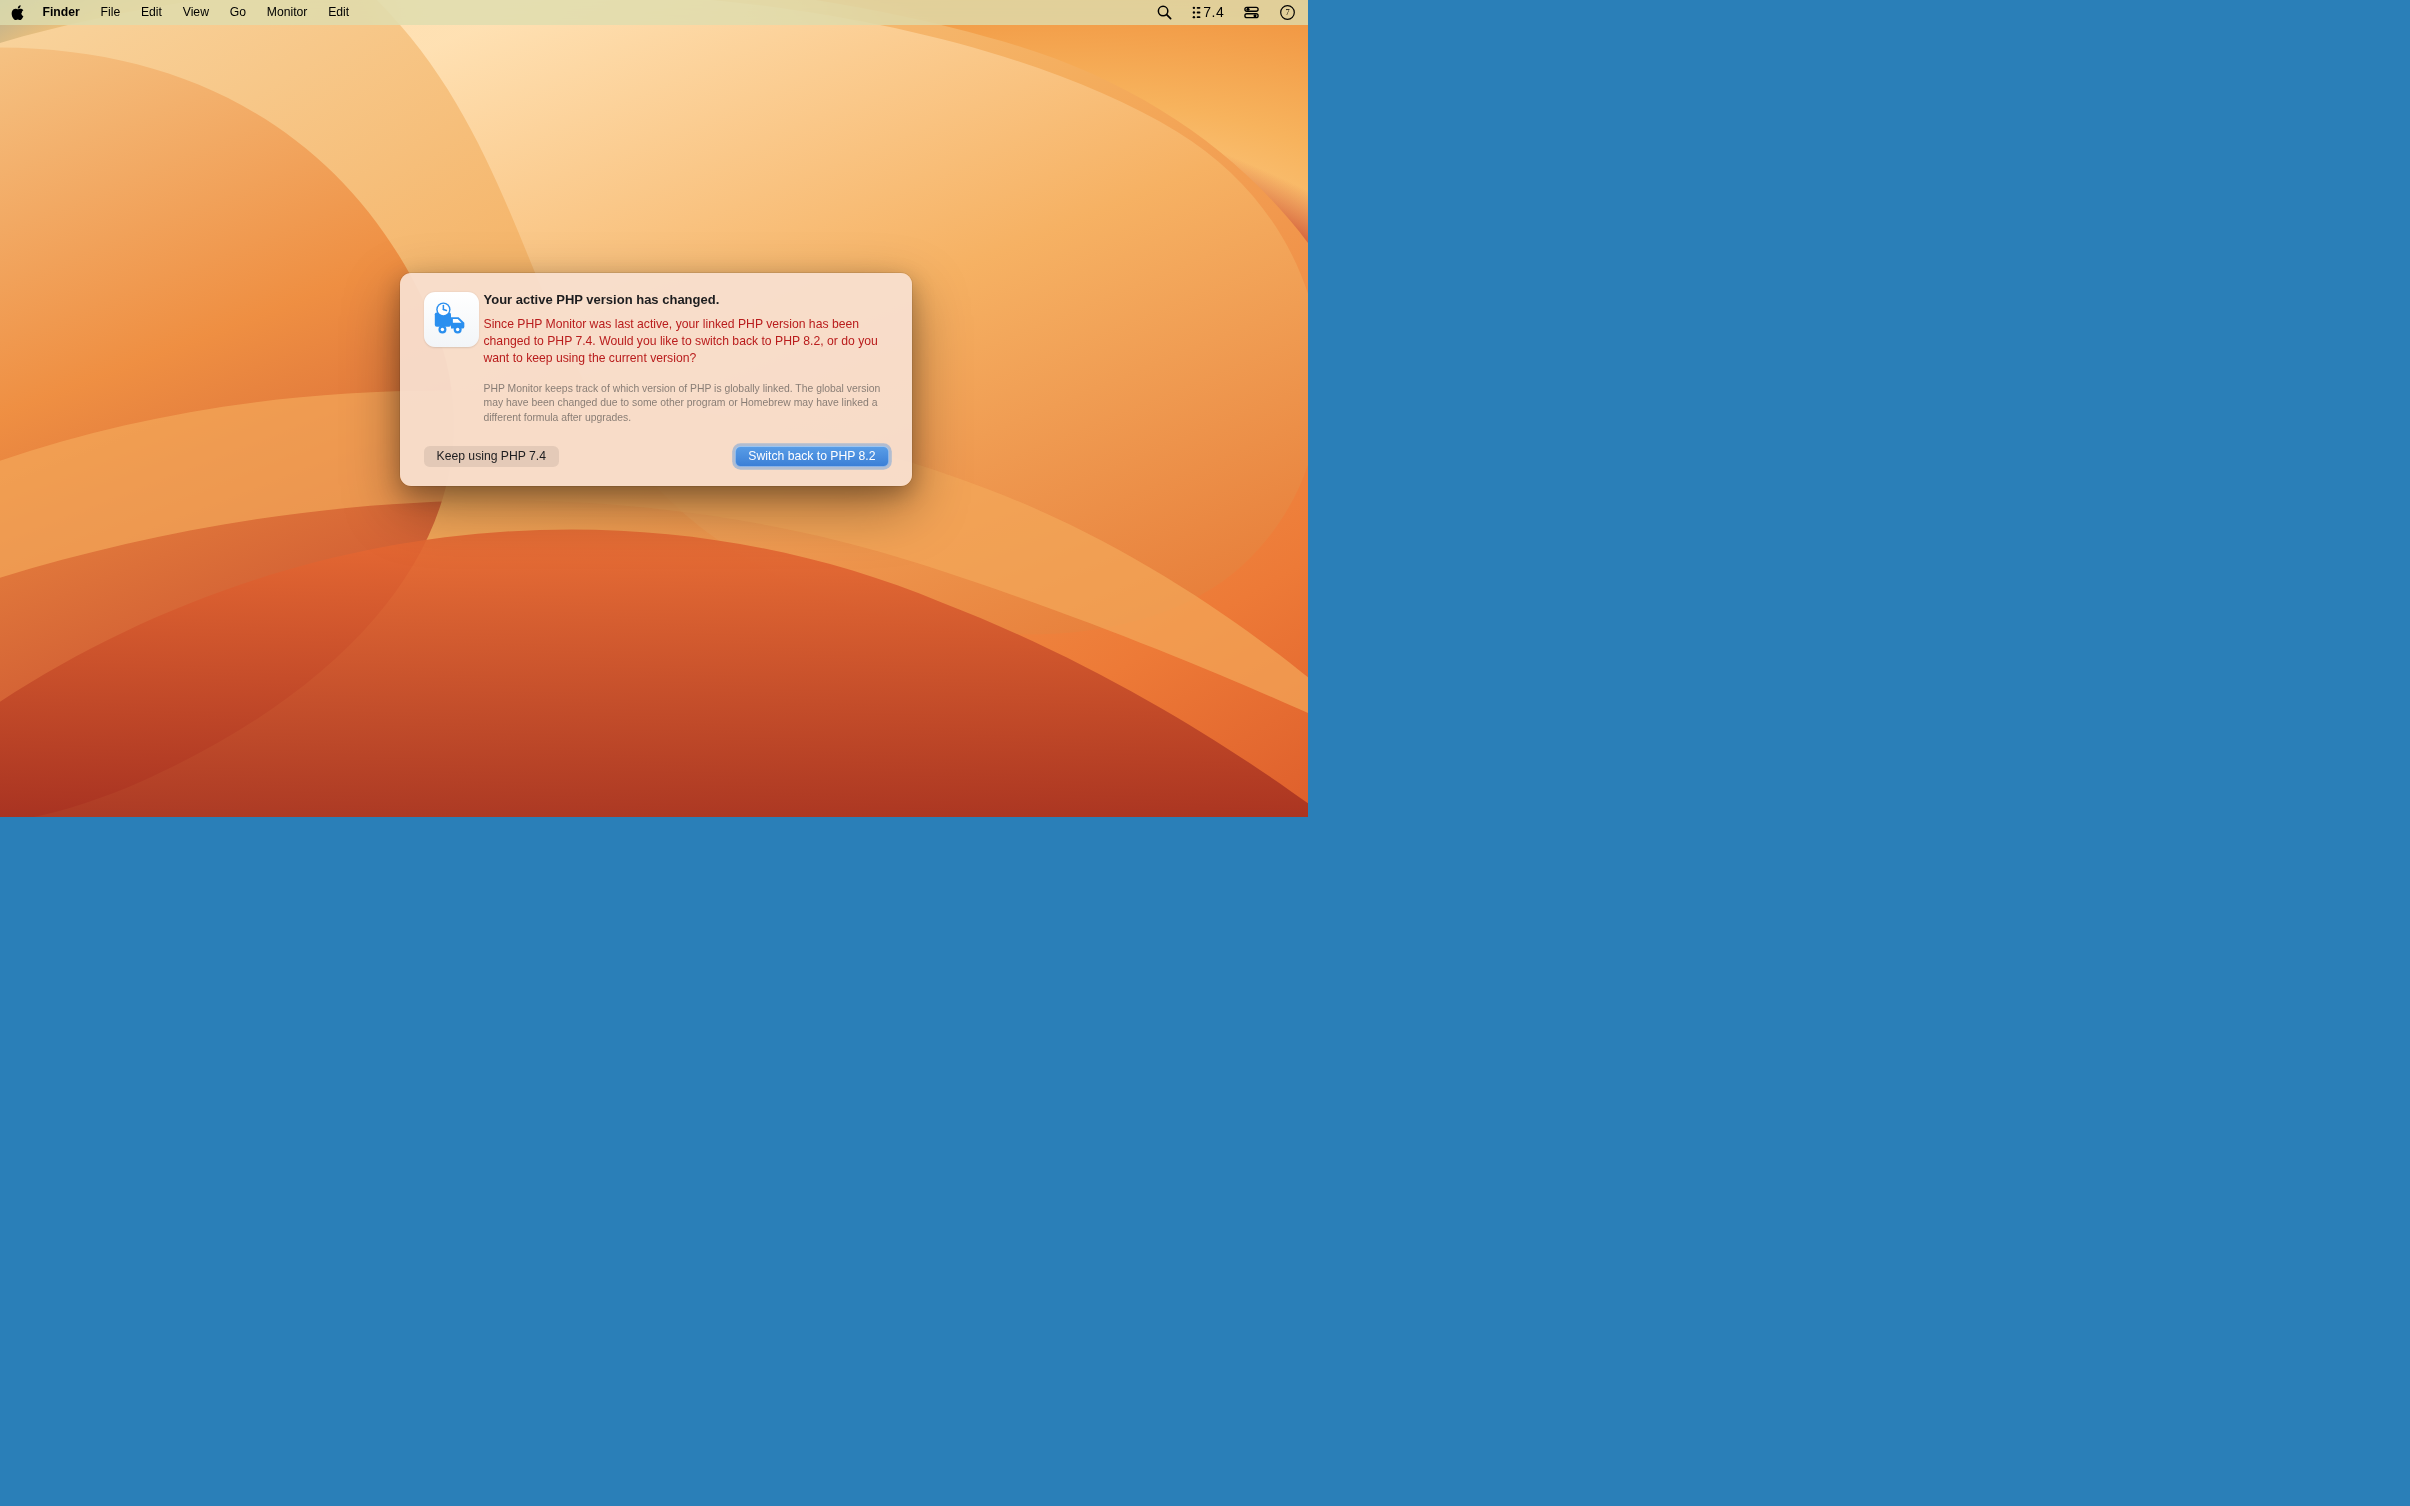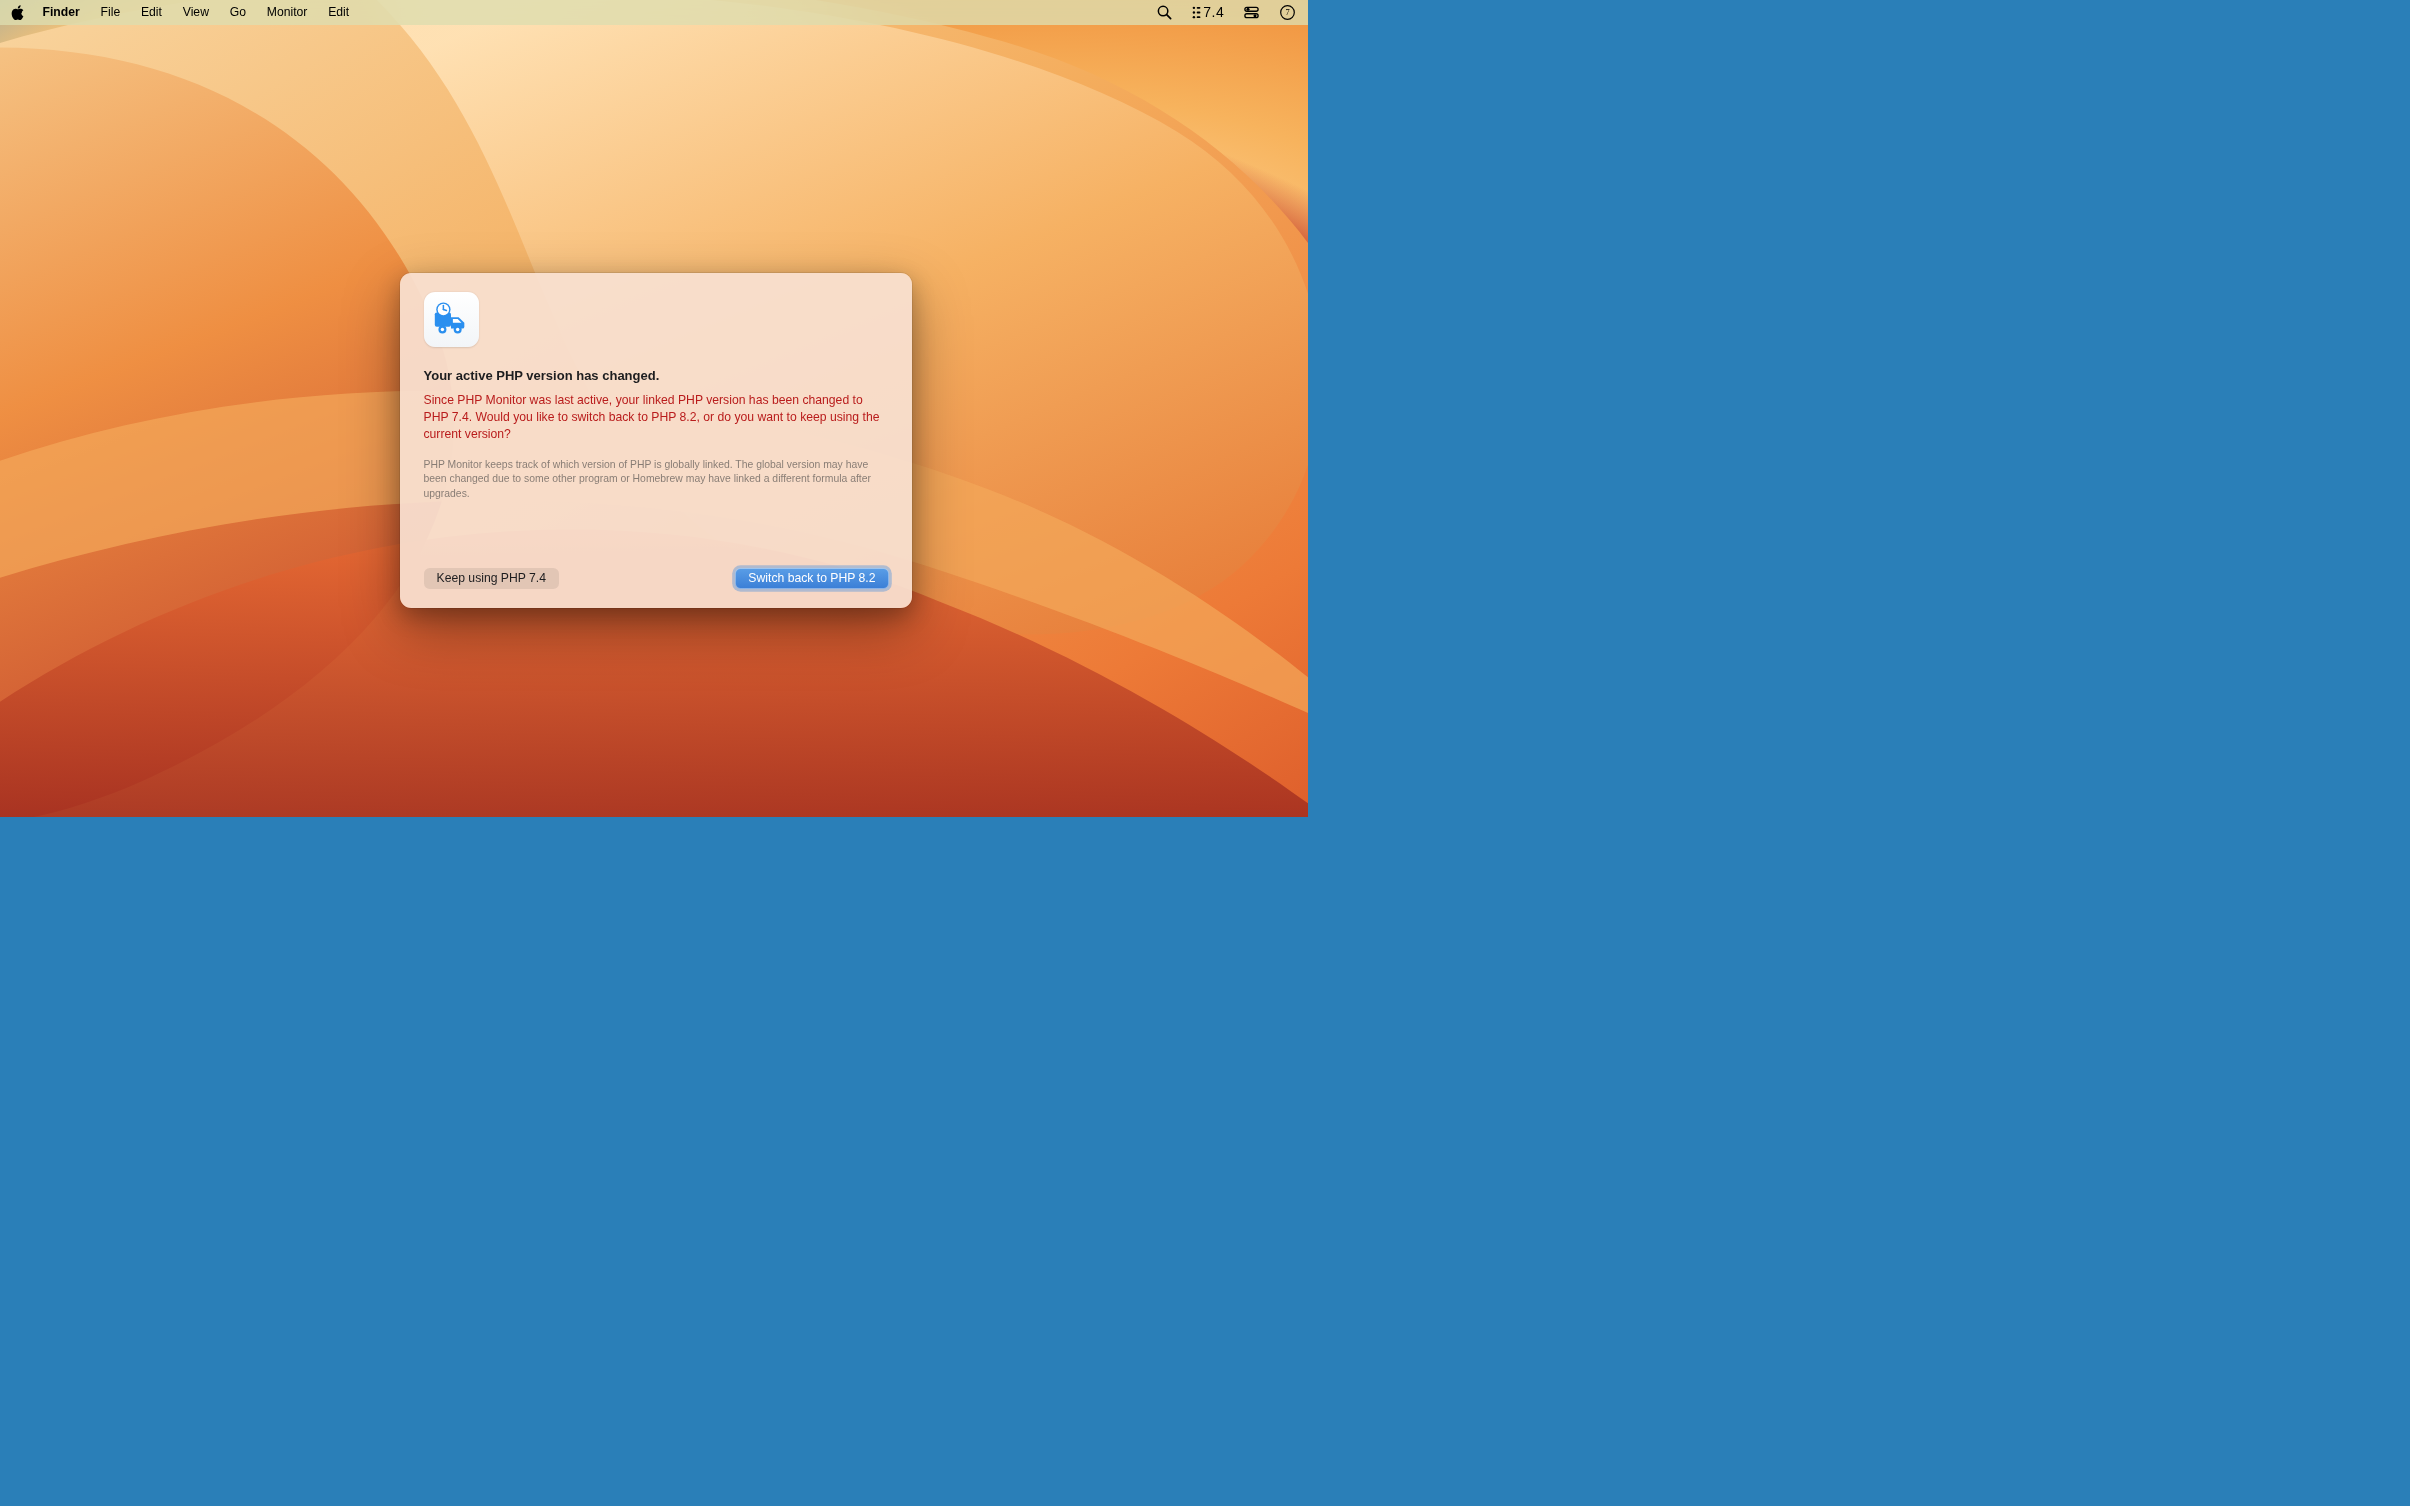--- a/index.html
+++ b/index.html
@@ -132,22 +132,21 @@
       box-shadow: 0 0 0 0.9px rgba(0,0,0,0.08),
                   0 21px 56px rgba(0,0,0,0.35),
                   0 7.5px 22.6px rgba(0,0,0,0.25);
       padding: 19px 23.5px 19px 23.5px;
       display: flex;
       flex-direction: column;
       z-index: 200;
     }
     .dialog-body {
       display: flex;
-      gap: 21px;
-      flex-direction: column;
+      gap: 5px;
     }
     .dialog-icon {
       width: 55px;
       height: 55px;
       border-radius: 11.3px;
       background: linear-gradient(180deg, #ffffff 0%, #f2f5f8 100%);
       box-shadow: 0 0.9px 1.9px rgba(0,0,0,0.12);
       display: flex;
       align-items: center;
       justify-content: center;
@@ -188,21 +187,20 @@
     }
     .btn {
       border: none;
       border-radius: 5.6px;
       padding: 3.8px 13px;
       font-size: 12.2px;
       font-family: inherit;
       cursor: default;
       height: 21px;
       line-height: 13px;
-      margin-top: 46px;
     }
     .btn.secondary {
       background: rgba(0,0,0,0.08);
       color: #1d1d1f;
     }
     .btn.primary {
       background: linear-gradient(180deg, #5a9ee7 0%, #3a7ed6 100%);
       color: #fff;
       box-shadow: 0 0 0 0.9px rgba(255,255,255,0.4) inset,
                   0 0 0 2.8px rgba(90,150,220,0.45);

